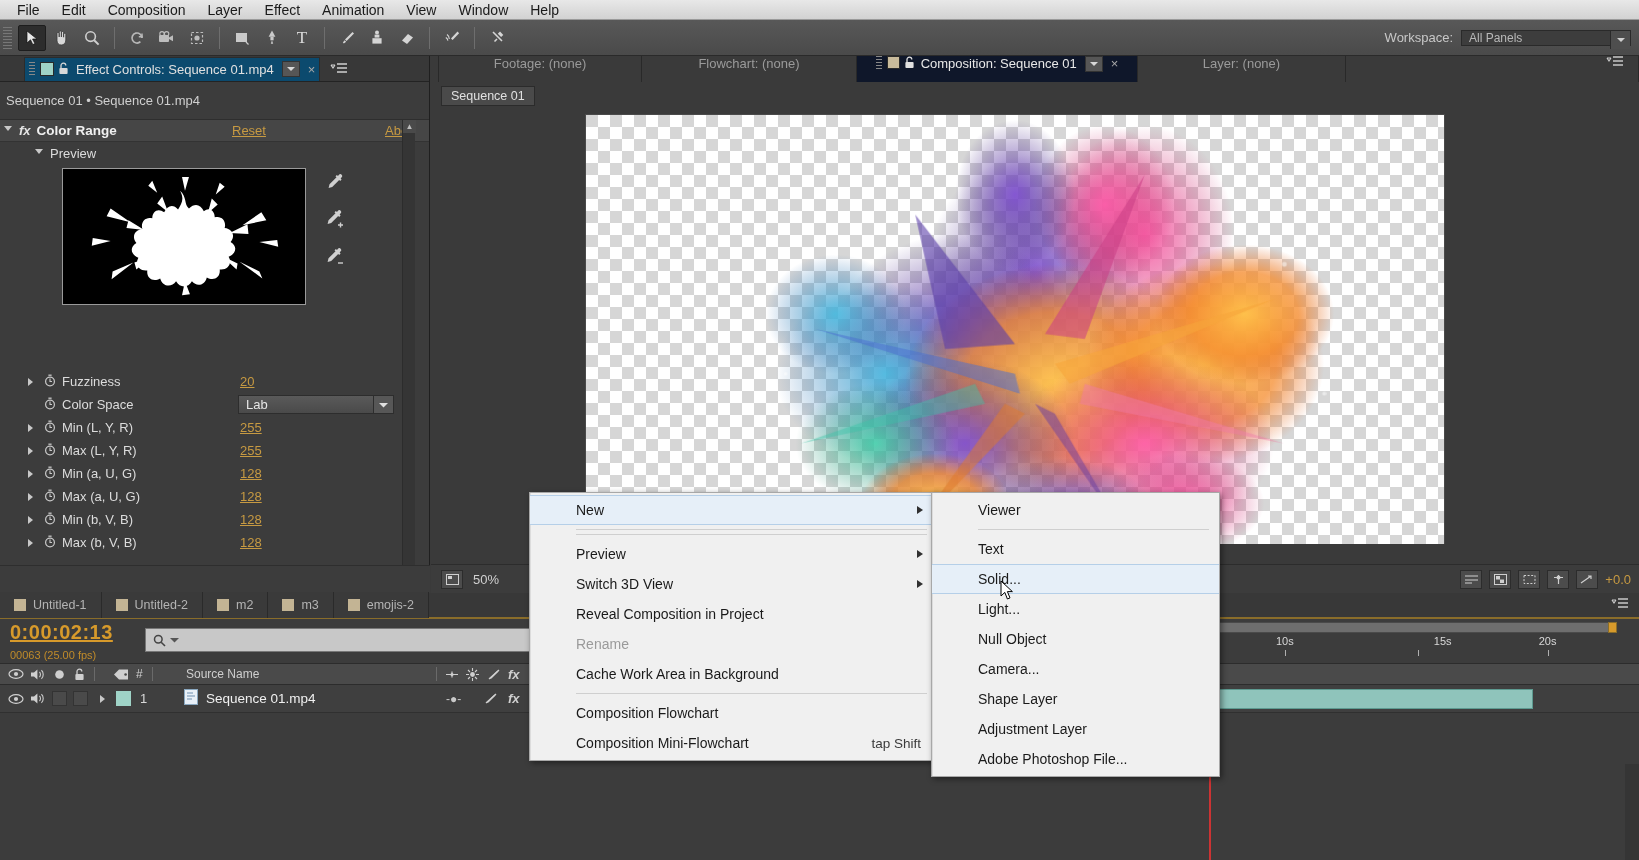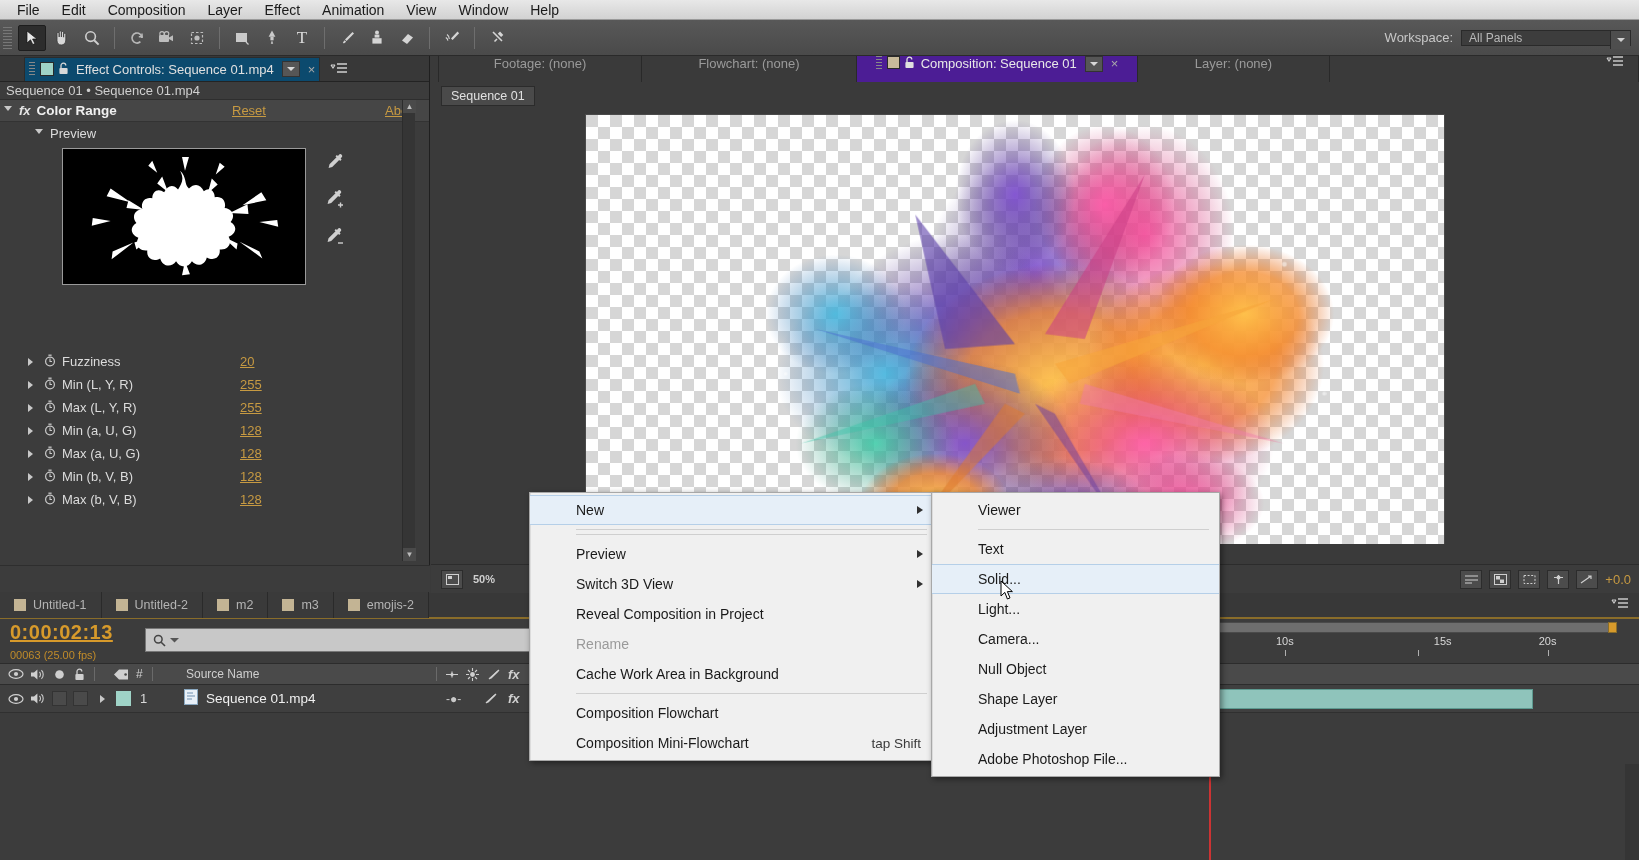--- a/index.html
+++ b/index.html
@@ -75,21 +75,21 @@
   .tab-swatch { width:14px; height:14px; background:#9fd3c7; margin-right:4px;
     border:1px solid #2a2a2a; }
   .lock-ico { width:12px; height:14px; margin-right:6px; color:#cfcfcf; }
   .ec-tab-title { color:#e0e0e0; font-size:13px; white-space:nowrap; }
   .tab-dd { width:18px; height:16px; background:#565656; border:1px solid #333;
     margin-left:8px; display:flex; align-items:center; justify-content:center; }
   .tab-x { margin-left:8px; color:#aaa; font-size:13px; }
   .panel-menu { margin-left:10px; display:flex; align-items:center; color:#ccc; }
 
   .ec-sub {
-    height:18px; display:flex; align-items:center; padding-left:6px;
+    height:38px; display:flex; align-items:center; padding-left:6px;
     color:#cfcfcf; font-size:13px; background:#3c3c3c;
     border-bottom:1px solid #2e2e2e;
   }
   .ec-body { position:relative; height:calc(537px - 26px - 22px - 28px); overflow:hidden; }
 
   .fx-head {
     height:22px; display:flex; align-items:center; background:#464646;
     border-bottom:1px solid #333; padding-left:4px; position:relative;
   }
   .tri { width:0;height:0;border-left:5px solid #c8c8c8;border-top:4px solid transparent;border-bottom:4px solid transparent; }
@@ -141,41 +141,41 @@
     position:absolute; left:431px; top:56px; width:1208px; height:537px;
     background:#3a3a3a;
   }
   .v-tabbar { height:26px; display:flex; align-items:stretch; background:#333; }
   .v-tab {
     display:flex; align-items:flex-start; justify-content:center;
     color:#9a9a9a; font-size:13px; background:#3c3c3c;
     border-right:1px solid #292929; padding:0 10px;
   }
   .v-tab.inactive { background:#3a3a3a; }
-  .v-tab.active { background:#4c1d95; color:#e8e8e8; }
+  .v-tab.active { background:#0f172a; color:#e8e8e8; }
   .v-subbar { height:28px; display:flex; align-items:center; padding-left:10px; background:#3a3a3a; }
   .comp-chip {
     height:20px; background:#4a4a4a; border:1px solid #2b2b2b;
     display:flex; align-items:center; padding:0 9px; color:#e0e0e0; font-size:12.5px;
   }
   .v-stage { position:relative; height:434px; background:#3a3a3a; overflow:hidden; }
   .canvas-wrap {
     position:absolute; left:154px; top:4px; width:860px; height:440px;
     background:
       repeating-conic-gradient(#ffffff 0% 25%, #d6d6d6 0% 50%) 0 0 / 24px 24px;
     border:1px solid #4a4a4a;
   }
   .v-bottombar {
     position:absolute; bottom:0; left:0; width:1208px; height:29px;
     background:#3c3c3c; border-top:1px solid #2c2c2c;
     display:flex; align-items:center; padding-left:10px; gap:6px;
   }
   .vb-btn { width:22px;height:19px;background:#4c4c4c;border:1px solid #2c2c2c;
     display:flex;align-items:center;justify-content:center;color:#cfcfcf;font-size:11px;}
-  .vb-zoom { color:#d0d0d0; font-size:11px; margin-left:4px;font-weight:bold; }
+  .vb-zoom { color:#d0d0d0; font-size:13px; margin-left:4px; }
   .vb-right { margin-left:auto; display:flex; align-items:center; gap:7px; padding-right:8px; }
   .vb-plus { color:#c79a42; font-size:13px; }
 
   
   .timeline { position:absolute; left:0; top:593px; width:1639px; height:267px; background:#3c3c3c; }
   .tl-tabbar { height:26px; display:flex; align-items:center; background:#383838;
     border-bottom:2px solid #8a6d2a; }
   .tl-tab {
     height:26px; display:flex; align-items:center; padding:0 14px;
     border-right:1px solid #2a2a2a; color:#b4b4b4; font-size:12.5px; background:#3a3a3a;
@@ -461,20 +461,38 @@
             <svg width="12" height="13" viewBox="0 0 12 13">
                 <circle cx="6" cy="7.5" r="4.4" fill="none" stroke="#c9c9c9" stroke-width="1.2"></circle>
                 <path d="M6 4.4v3.1h2" stroke="#c9c9c9" stroke-width="1.1" fill="none"></path>
                 <path d="M4.4 1.2h3.2" stroke="#c9c9c9" stroke-width="1.3"></path>
               </svg>
           </span>
           <span class="pname">Fuzziness</span>
           <span class="pval">20</span>
         </div>
 
+        <div class="pr">
+          <span class="stop">
+            <svg width="12" height="13" viewBox="0 0 12 13">
+                <circle cx="6" cy="7.5" r="4.4" fill="none" stroke="#c9c9c9" stroke-width="1.2"></circle>
+                <path d="M6 4.4v3.1h2" stroke="#c9c9c9" stroke-width="1.1" fill="none"></path>
+                <path d="M4.4 1.2h3.2" stroke="#c9c9c9" stroke-width="1.3"></path>
+              </svg>
+          </span>
+          <span class="pname">Color Space</span>
+          <span class="pselect">
+            <span>Lab</span>
+            <span class="arw">
+              <svg width="9" height="6">
+                  <path d="M0 1l4.5 4.5L9 1z" fill="#e0e0e0"></path>
+                </svg>
+            </span>
+          </span>
+        </div>
 
         <div class="pr">
           <span class="tri pr-tri"></span>
           <span class="stop">
             <svg width="12" height="13" viewBox="0 0 12 13">
                 <circle cx="6" cy="7.5" r="4.4" fill="none" stroke="#c9c9c9" stroke-width="1.2"></circle>
                 <path d="M6 4.4v3.1h2" stroke="#c9c9c9" stroke-width="1.1" fill="none"></path>
                 <path d="M4.4 1.2h3.2" stroke="#c9c9c9" stroke-width="1.3"></path>
               </svg>
           </span>
@@ -576,21 +594,21 @@
             </svg>
         </span>
         <span>Composition: Sequence 01</span>
         <span class="tab-dd">
           <svg width="8" height="6">
               <path d="M0 1l4 4 4-4z" fill="#d8d8d8"></path>
             </svg>
         </span>
         <span class="tab-x">×</span>
       </div>
-      <div class="v-tab inactive" style="width:192px;">
+      <div class="v-tab inactive" style="width:208px;">
         <span>Layer: (none)</span>
       </div>
       <div class="v-tab inactive" style="flex:1;justify-content:flex-end;padding-right:14px;">
         <svg width="18" height="12" viewBox="0 0 18 12">
             <path d="M1 2l4 0M1 2l2 3 2-3" fill="none" stroke="#c8c8c8" stroke-width="1.2"></path>
             <path d="M7 1h10M7 5h10M7 9h10" stroke="#c8c8c8" stroke-width="1.3"></path>
           </svg>
       </div>
     </div>
 
@@ -933,24 +951,24 @@
     <div class="ctx-item">
       <span>Text</span>
     </div>
     <div class="ctx-item sel">
       <span>Solid...</span>
     </div>
     <div class="ctx-item">
       <span>Light...</span>
     </div>
     <div class="ctx-item">
+      <span>Null Object</span>
+    </div>
+    <div class="ctx-item">
       <span>Camera...</span>
-    </div>
-    <div class="ctx-item">
-      <span>Null Object</span>
     </div>
     <div class="ctx-item">
       <span>Shape Layer</span>
     </div>
     <div class="ctx-item">
       <span>Adjustment Layer</span>
     </div>
     <div class="ctx-item">
       <span>Adobe Photoshop File...</span>
     </div>

